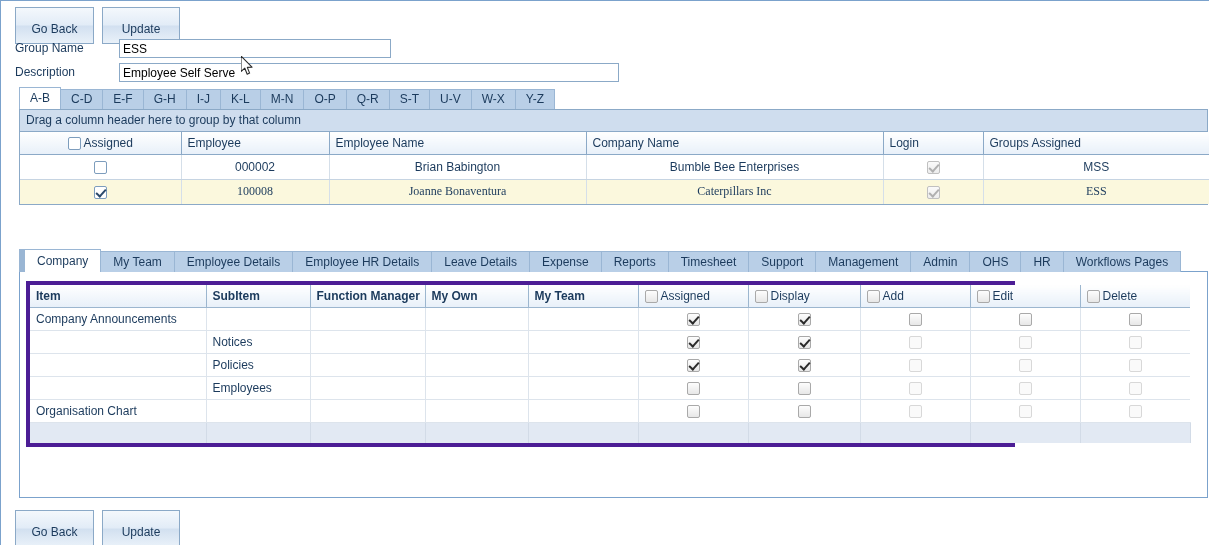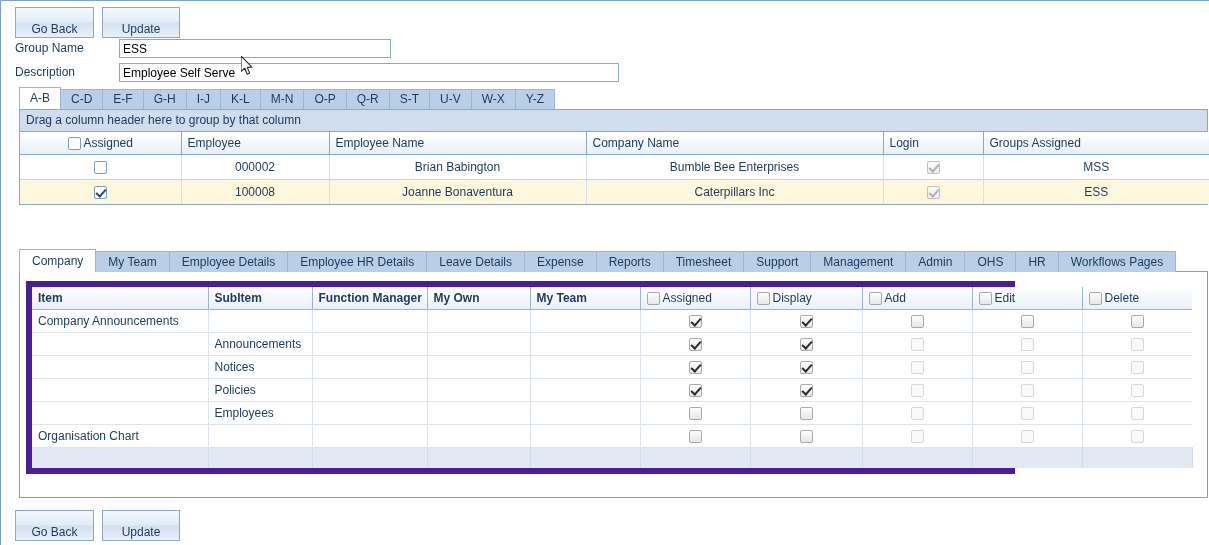--- a/index.html
+++ b/index.html
@@ -28,21 +28,21 @@
   
   .btn {
     display: inline-block;
     background: linear-gradient(to bottom, #f4f8fc 0%, #e2ecf7 48%, #d2e0f0 52%, #e9f1f9 100%);
     border: 1px solid #8ba9c7;
     color: #1b3a5c;
     font-family: "Liberation Sans", sans-serif;
     font-size: 12px;
     text-align: center;
     padding: 11px;
-    height: 31px;
+    height: 37px;
     line-height: 20px;
     cursor: pointer;
     box-sizing: border-box;
   }
 
   .toolbar-top { position: absolute; left: 14px; top: 7px; }
   .toolbar-top .btn { width: 79px; }
   .toolbar-top .btn + .btn { margin-left: 8px; width: 78px; }
 
   .toolbar-bottom { position: absolute; left: 14px; top: 510px; }
@@ -148,21 +148,21 @@
     border-bottom: 1px solid #c6d4e2;
     padding: 0 6px;
     height: 25px;
     color: #1b3a5c;
     white-space: nowrap;
     overflow: hidden;
     box-sizing: border-box;
     text-align: center;
   }
   table.grid td:last-child { border-right: none; }
-  table.grid tr:last-child td { border-bottom: none; }
+  table.grid tr:last-child td { border-bottom: none; font-family: Liberation Serif, serif; }
   table.grid td.center { text-align: center; padding: 0; }
   tr.row-sel td { background: #fbf8dd; }
   tr.row-plain td { background: #ffffff; }
 
   
   .cb {
     display: inline-block;
     width: 13px; height: 13px;
     border: 1px solid #a9a9a9;
     background: linear-gradient(to bottom, #fdfdfd 0%, #e7e7e7 100%);
@@ -214,42 +214,42 @@
     background: #b9cfe7;
     border: 1px solid #9ab6d4;
     border-bottom: none;
     border-left: none;
     color: #1b3a5c;
     font-size: 12px;
     cursor: pointer;
     box-sizing: border-box;
     white-space: nowrap;
   }
-  .sec-tab:first-child { border-left: 1px solid #6d28d9; }
+  .sec-tab:first-child { border-left: 6px solid #6d28d9; }
   .sec-tab.active {
     background: #ffffff;
     height: 23px;
     line-height: 22px;
     border-color: #9ab6d4;
     position: relative;
     z-index: 5;
   }
 
   
   .sec-panel {
     position: absolute; left: 18px; top: 271px;
     width: 1189px; height: 227px;
     border: 1px solid #7ba2cc;
     background: #ffffff;
     box-sizing: border-box;
   }
   .perm-wrap {
     position: absolute; left: 6px; top: 9px;
     width: 989px;
-    border: 6px solid #4c1d95;
+    border: 4px solid #4c1d95;
     box-sizing: border-box;
     background: #fff;
   }
   table.perm {
     width: 100%;
     border-collapse: collapse;
     table-layout: fixed;
     font-size: 12px;
   }
   table.perm th {
@@ -426,32 +426,20 @@
               <td></td>
               <td></td>
               <td class="center"><span class="cb checked"></span></td>
               <td class="center"><span class="cb checked"></span></td>
               <td class="center"><span class="cb"></span></td>
               <td class="center"><span class="cb"></span></td>
               <td class="center"><span class="cb"></span></td>
             </tr>
             <tr>
               <td></td>
-              <td>Announcements</td>
-              <td></td>
-              <td></td>
-              <td></td>
-              <td class="center"><span class="cb checked"></span></td>
-              <td class="center"><span class="cb checked"></span></td>
-              <td class="center"><span class="cb light"></span></td>
-              <td class="center"><span class="cb light"></span></td>
-              <td class="center"><span class="cb light"></span></td>
-            </tr>
-            <tr>
-              <td></td>
               <td>Notices</td>
               <td></td>
               <td></td>
               <td></td>
               <td class="center"><span class="cb checked"></span></td>
               <td class="center"><span class="cb checked"></span></td>
               <td class="center"><span class="cb light"></span></td>
               <td class="center"><span class="cb light"></span></td>
               <td class="center"><span class="cb light"></span></td>
             </tr>

